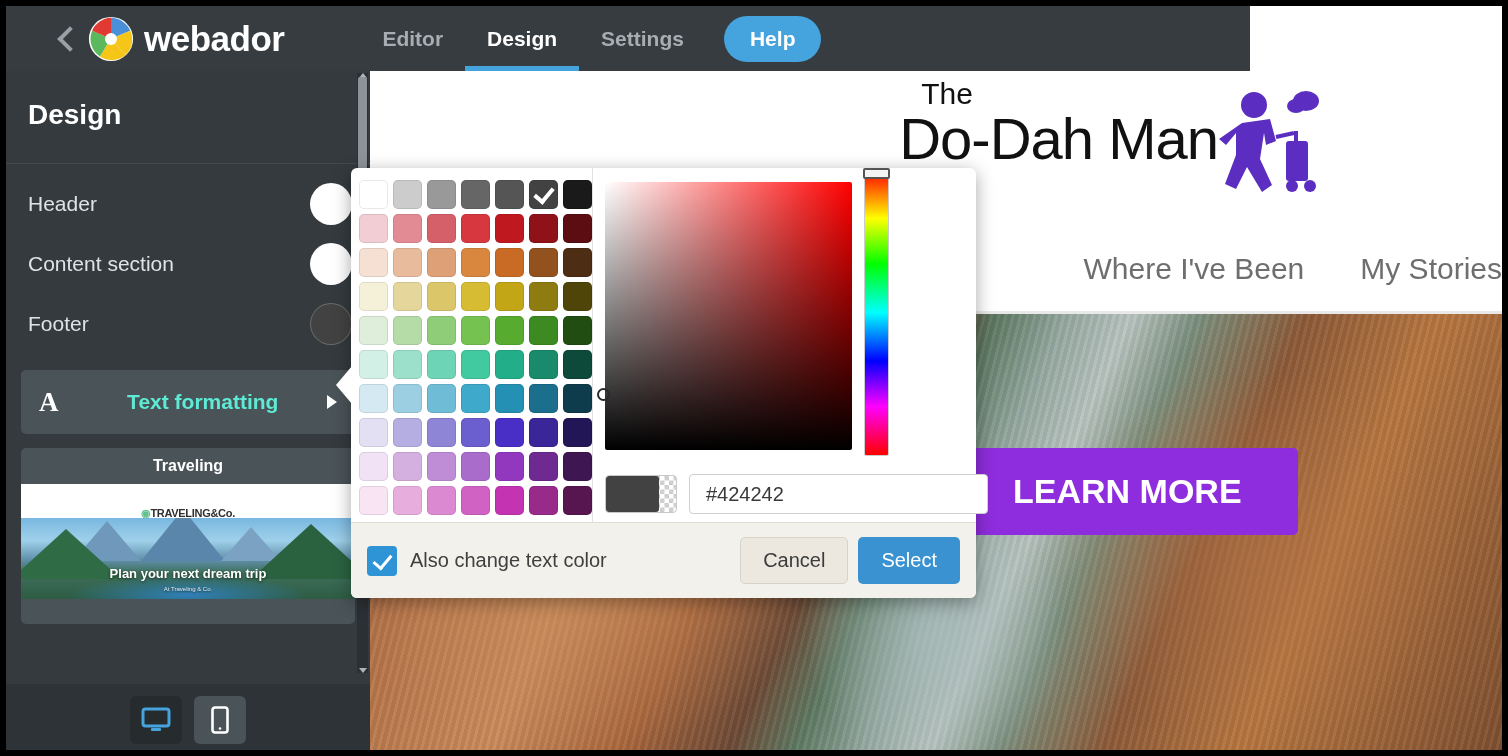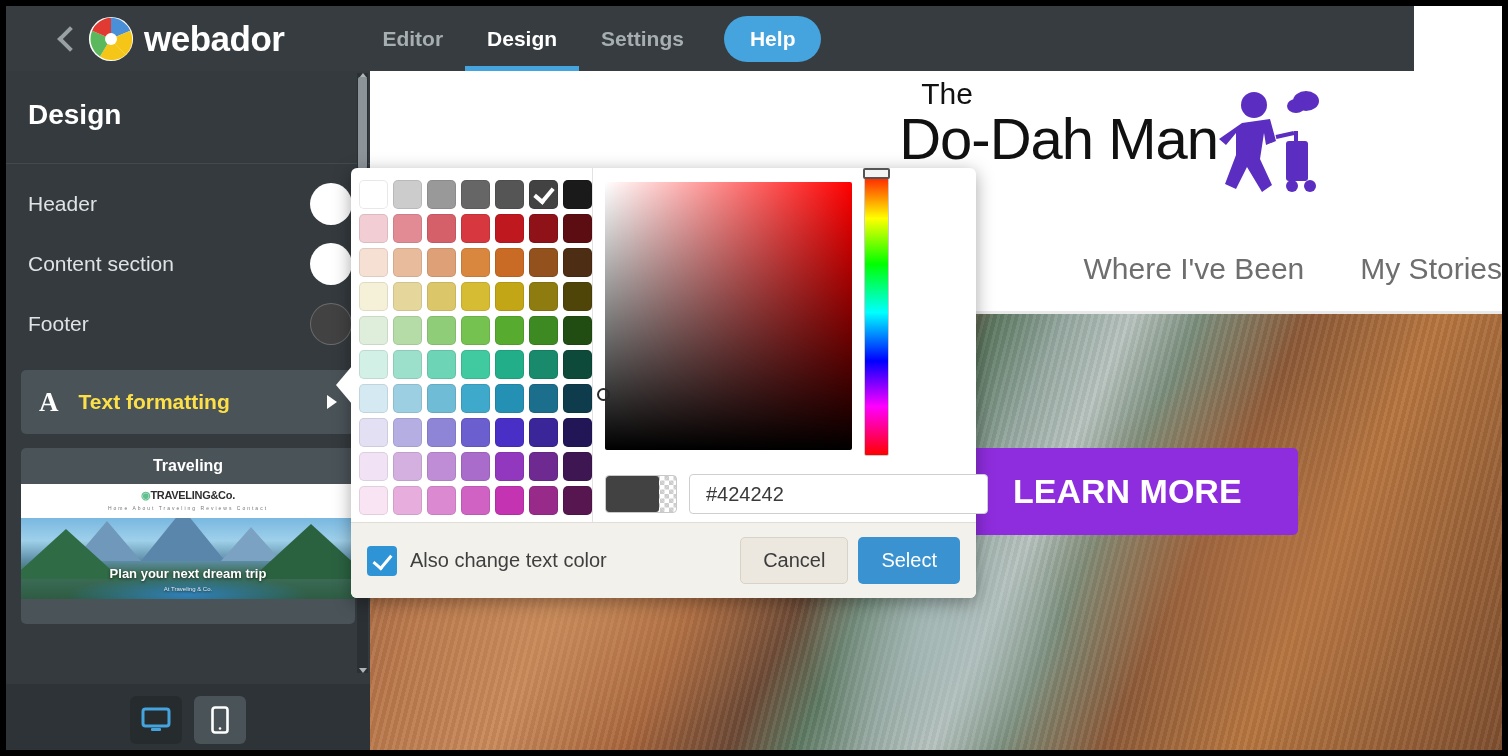--- a/index.html
+++ b/index.html
@@ -13,21 +13,21 @@
     position: relative;
     width: 1508px; height: 756px;
     background: #fff;
     border: 6px solid #000;
     overflow: hidden;
   }
 
   
   .topbar {
     position: absolute; left: 0; top: 0;
-    width: 1408px; height: 65px;
+    width: 1244px; height: 65px;
     background: #363c40;
     display: flex; align-items: center;
     z-index: 40;
   }
   .back-chevron {
     width: 26px; height: 34px; margin-left: 48px;
     position: relative; cursor: pointer;
   }
   .back-chevron::before {
     content: ""; position: absolute; left: 7px; top: 8px;
@@ -91,42 +91,43 @@
     margin: 16px 15px 0 15px;
     background: #4a5358; border-radius: 5px;
     height: 64px; display: flex; align-items: center;
     padding: 0 18px; cursor: pointer;
   }
   .textfmt-a {
     color: #fff; font-family: "Liberation Serif", serif;
     font-size: 27px; font-weight: bold;
   }
   .textfmt-label {
-    color: #fde047; font-size: 21px; font-weight: bold; margin-left: 20px;
+    color: #5eead4; font-size: 21px; font-weight: bold; margin-left: 20px;
     flex: 1;
+    text-align: center;
   }
   .textfmt-caret {
     width: 0; height: 0;
     border-left: 10px solid #fff;
     border-top: 7px solid transparent;
     border-bottom: 7px solid transparent;
   }
 
   .template-card {
     margin: 14px 15px 9px 15px;
     border-radius: 5px; overflow: hidden;
     background: #4a5358;
   }
   .template-title {
     color: #fff; font-size: 16px; font-weight: bold;
     text-align: center; padding: 9px 0;
   }
   .template-thumb { position: relative; height: 140px; overflow: hidden; }
   .thumb-head {
-    background: #fff; height: 34px; text-align: center; padding-top: 5px;
+    background: #fff; height: 34px; text-align: center; padding-top: 23px;
   }
   .thumb-brand { font-size: 11px; font-weight: bold; color: #2e2e2e; letter-spacing: -0.3px; }
   .thumb-brand .g { color: #62c08e; }
   .thumb-nav {
     font-size: 5px; color: #777; margin-top: 3px; letter-spacing: 2px;
   }
   .thumb-hero {
     height: 81px; position: relative;
     background:
       radial-gradient(ellipse 60% 40% at 50% 95%, #2f7fb8 0%, rgba(47,127,184,0) 60%),

